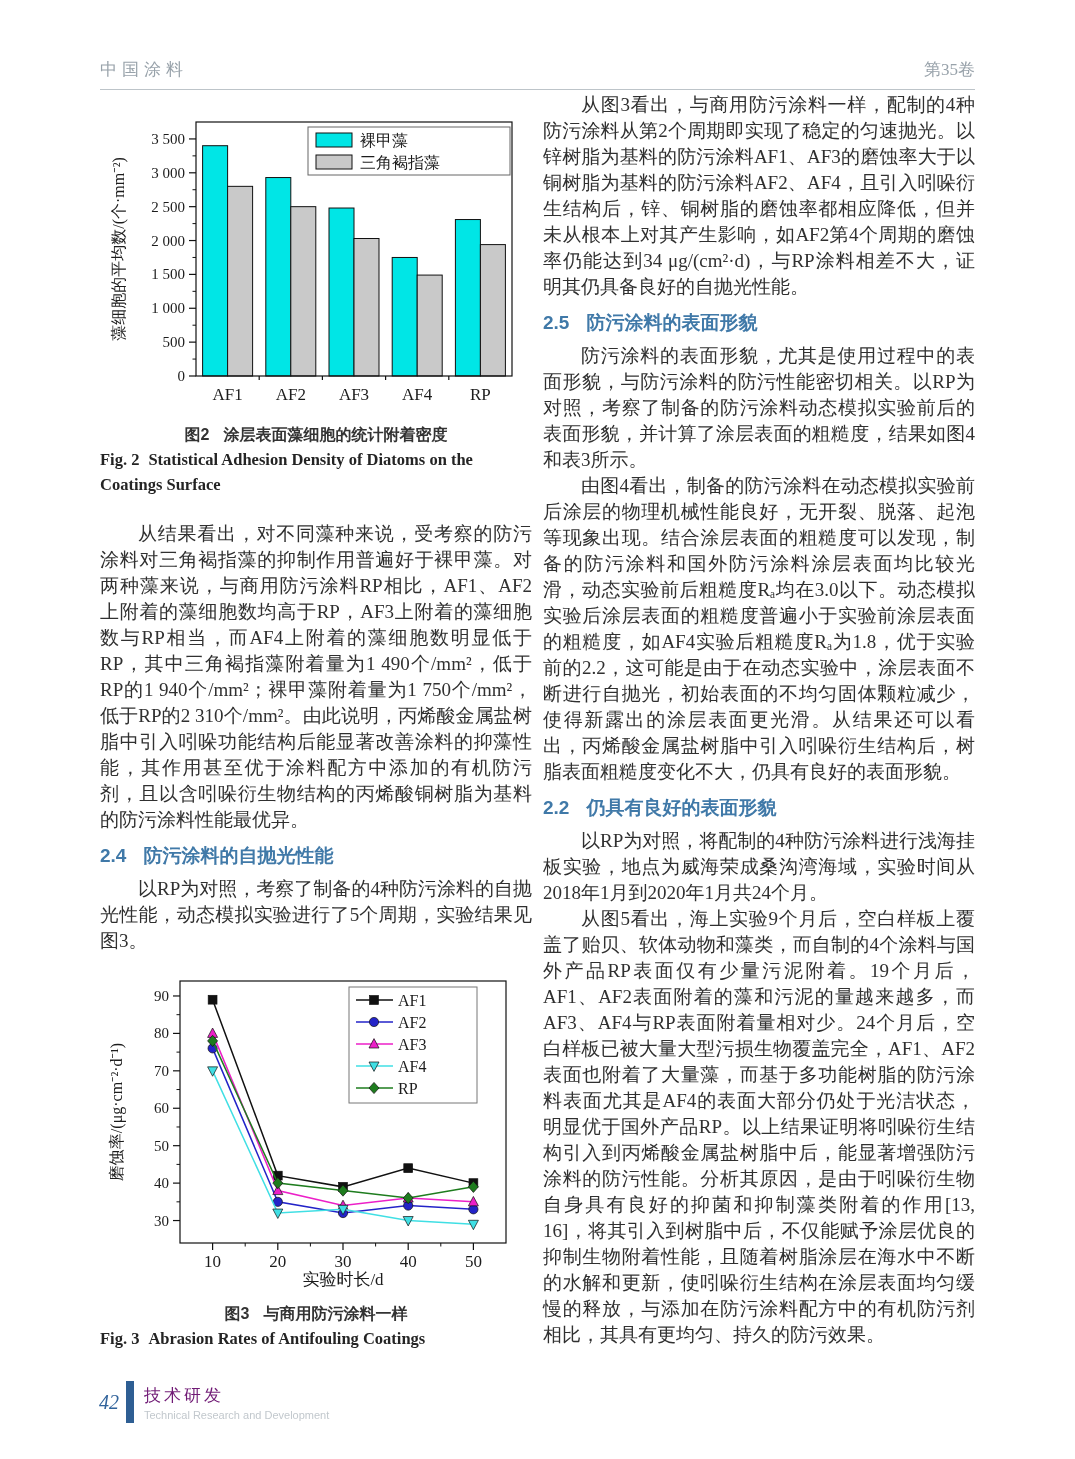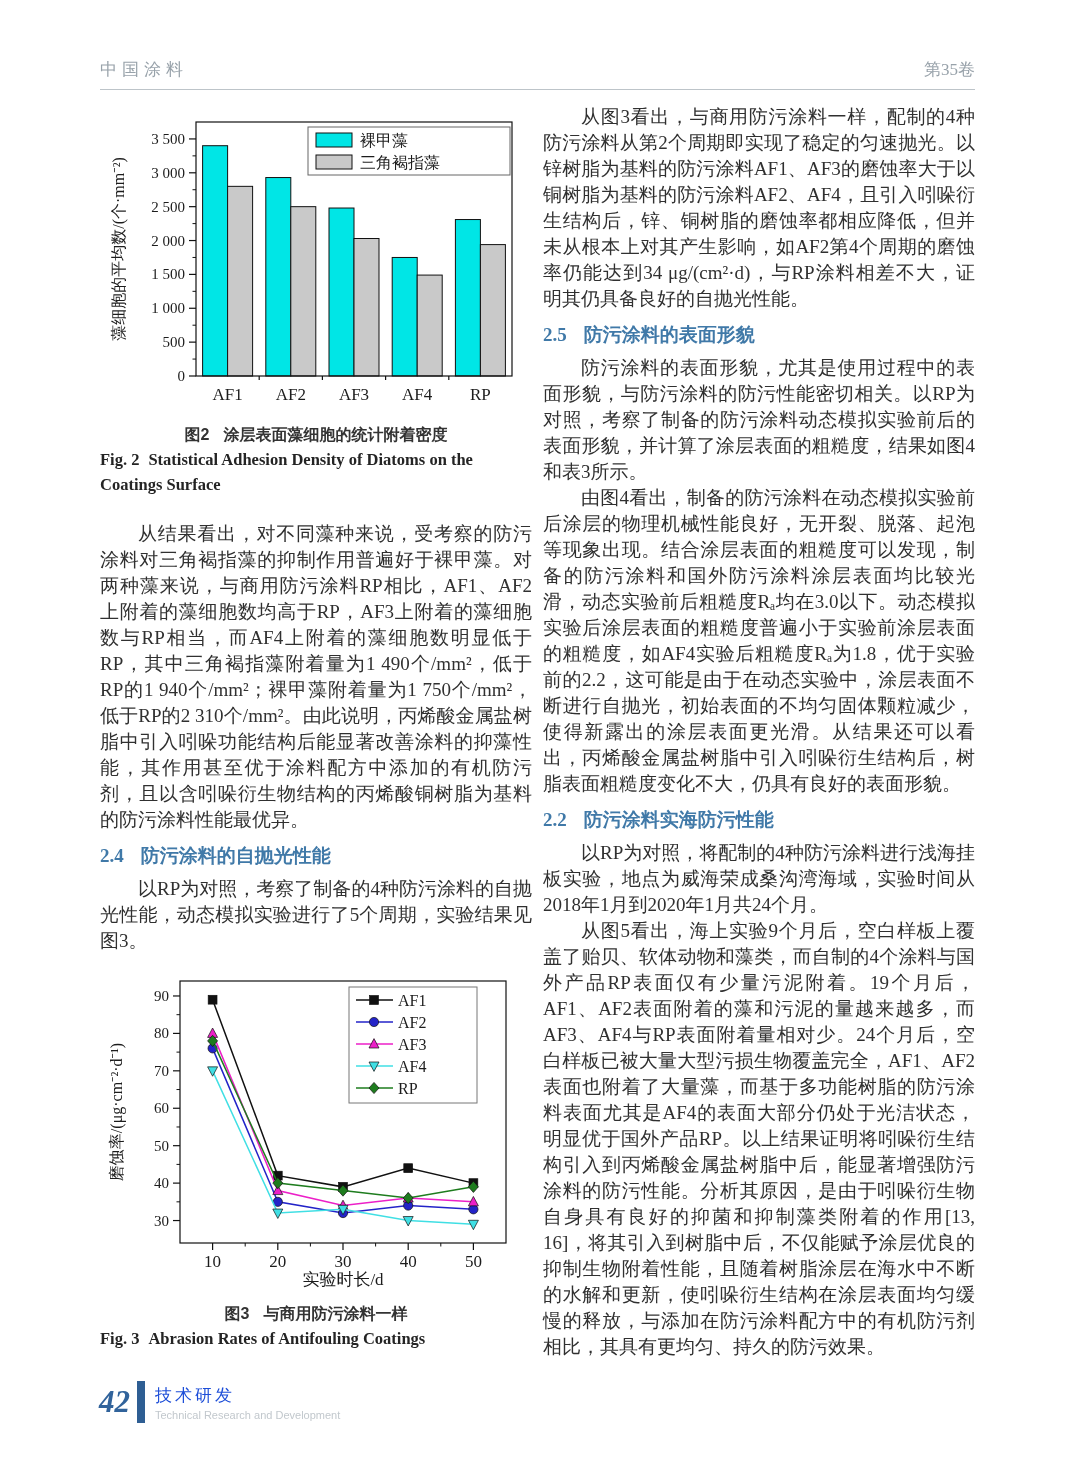--- a/index.html
+++ b/index.html
@@ -6,42 +6,42 @@
   html,body{background:#ffffff}
   .page{position:relative;width:1075px;height:1437px;background:#ffffff;overflow:hidden;
         font-family:"Liberation Serif",serif;color:#2c2c2c}
   .header{position:absolute;left:100px;top:58px;width:875px;display:flex;
           justify-content:space-between;align-items:flex-end;color:#98a2aa;font-size:17px}
   .journal{letter-spacing:5px}
   .rule{position:absolute;left:100px;top:89px;width:875px;height:1px;background:#bdc4c9}
 
   .col{position:absolute;width:432px;font-size:19px;line-height:26px;text-align:justify}
   .col-left{left:100px;top:106px}
-  .col-right{left:543px;top:104px}
+  .col-right{left:543px;top:92px}
   p.body{text-indent:2em;color:#303030}
-  h3.sec{font-family:Liberation Serif, serif;color:#4079a8;font-size:19px;font-weight:700;
+  h3.sec{font-family:Liberation Sans, sans-serif;color:#4079a8;font-size:19px;font-weight:700;
          margin:9px 0 6px;line-height:28px;text-align:left}
   h3.sec .num{margin-right:17px}
 
   .figure svg{display:block;margin-left:2px}
   .fig3{margin-top:13px}
   .p-lead{margin-top:24px}
   figcaption{display:block}
   .cap-zh{font-family:"Liberation Sans",sans-serif;font-weight:700;font-size:16px;color:#333;
           text-align:center;line-height:25px}
   .cap-zh .cl{margin-right:14px}
   .cap-en{font-weight:700;font-size:16.5px;color:#242424;text-align:left;line-height:25px}
   .cap-en .cl{margin-right:9px}
 
   svg text{font-family:"Liberation Serif",serif;fill:#1c1c1c}
 
   .footer{position:absolute;left:99px;top:1381px;display:flex;align-items:center}
-  .pagenum{font-style:italic;font-weight:700;font-size:31px;color:#31639b;margin-right:7px}
+  .pagenum{font-style:italic;font-weight:400;font-size:20px;color:#31639b;margin-right:7px}
   .fbar{width:8px;height:42px;background:#2e5e93;margin-right:10px}
-  .fsec-zh{font-family:"Liberation Sans",sans-serif;font-size:17px;color:#1d4ed8;letter-spacing:3px}
+  .fsec-zh{font-family:"Liberation Sans",sans-serif;font-size:17px;color:#701a75;letter-spacing:3px}
   .fsec-en{font-family:"Liberation Sans",sans-serif;font-size:11px;color:#c2c8cd;margin-top:2px}
 </style>
 </head>
 <body>
 
 <div class="page">
 
   <div class="header">
     <span class="journal">中国涂料</span>
     <span class="volume">第35卷</span>
@@ -218,21 +218,21 @@
   <div class="col col-right">
     <p class="body">从图3看出，与商用防污涂料一样，配制的4种防污涂料从第2个周期即实现了稳定的匀速抛光。以锌树脂为基料的防污涂料AF1、AF3的磨蚀率大于以铜树脂为基料的防污涂料AF2、AF4，且引入吲哚衍生结构后，锌、铜树脂的磨蚀率都相应降低，但并未从根本上对其产生影响，如AF2第4个周期的磨蚀率仍能达到34 μg/(cm²·d)，与RP涂料相差不大，证明其仍具备良好的自抛光性能。</p>
 
     <h3 class="sec">
       <span class="num">2.5</span><span>防污涂料的表面形貌</span>
     </h3>
     <p class="body">防污涂料的表面形貌，尤其是使用过程中的表面形貌，与防污涂料的防污性能密切相关。以RP为对照，考察了制备的防污涂料动态模拟实验前后的表面形貌，并计算了涂层表面的粗糙度，结果如图4和表3所示。</p>
     <p class="body">由图4看出，制备的防污涂料在动态模拟实验前后涂层的物理机械性能良好，无开裂、脱落、起泡等现象出现。结合涂层表面的粗糙度可以发现，制备的防污涂料和国外防污涂料涂层表面均比较光滑，动态实验前后粗糙度Rₐ均在3.0以下。动态模拟实验后涂层表面的粗糙度普遍小于实验前涂层表面的粗糙度，如AF4实验后粗糙度Rₐ为1.8，优于实验前的2.2，这可能是由于在动态实验中，涂层表面不断进行自抛光，初始表面的不均匀固体颗粒减少，使得新露出的涂层表面更光滑。从结果还可以看出，丙烯酸金属盐树脂中引入吲哚衍生结构后，树脂表面粗糙度变化不大，仍具有良好的表面形貌。</p>
 
     <h3 class="sec">
-      <span class="num">2.2</span><span>防污涂料实海防污性能</span>
+      <span class="num">2.2</span><span>仍具有良好的表面形貌</span>
     </h3>
     <p class="body">以RP为对照，将配制的4种防污涂料进行浅海挂板实验，地点为威海荣成桑沟湾海域，实验时间从2018年1月到2020年1月共24个月。</p>
     <p class="body">从图5看出，海上实验9个月后，空白样板上覆盖了贻贝、软体动物和藻类，而自制的4个涂料与国外产品RP表面仅有少量污泥附着。19个月后，AF1、AF2表面附着的藻和污泥的量越来越多，而AF3、AF4与RP表面附着量相对少。24个月后，空白样板已被大量大型污损生物覆盖完全，AF1、AF2表面也附着了大量藻，而基于多功能树脂的防污涂料表面尤其是AF4的表面大部分仍处于光洁状态，明显优于国外产品RP。以上结果证明将吲哚衍生结构引入到丙烯酸金属盐树脂中后，能显著增强防污涂料的防污性能。分析其原因，是由于吲哚衍生物自身具有良好的抑菌和抑制藻类附着的作用[13, 16]，将其引入到树脂中后，不仅能赋予涂层优良的抑制生物附着性能，且随着树脂涂层在海水中不断的水解和更新，使吲哚衍生结构在涂层表面均匀缓慢的释放，与添加在防污涂料配方中的有机防污剂相比，其具有更均匀、持久的防污效果。</p>
   </div>
 
   <div class="footer">
     <span class="pagenum">42</span>
     <div class="fbar"></div>
     <div class="fsec">
       <div class="fsec-zh">技术研发</div>

